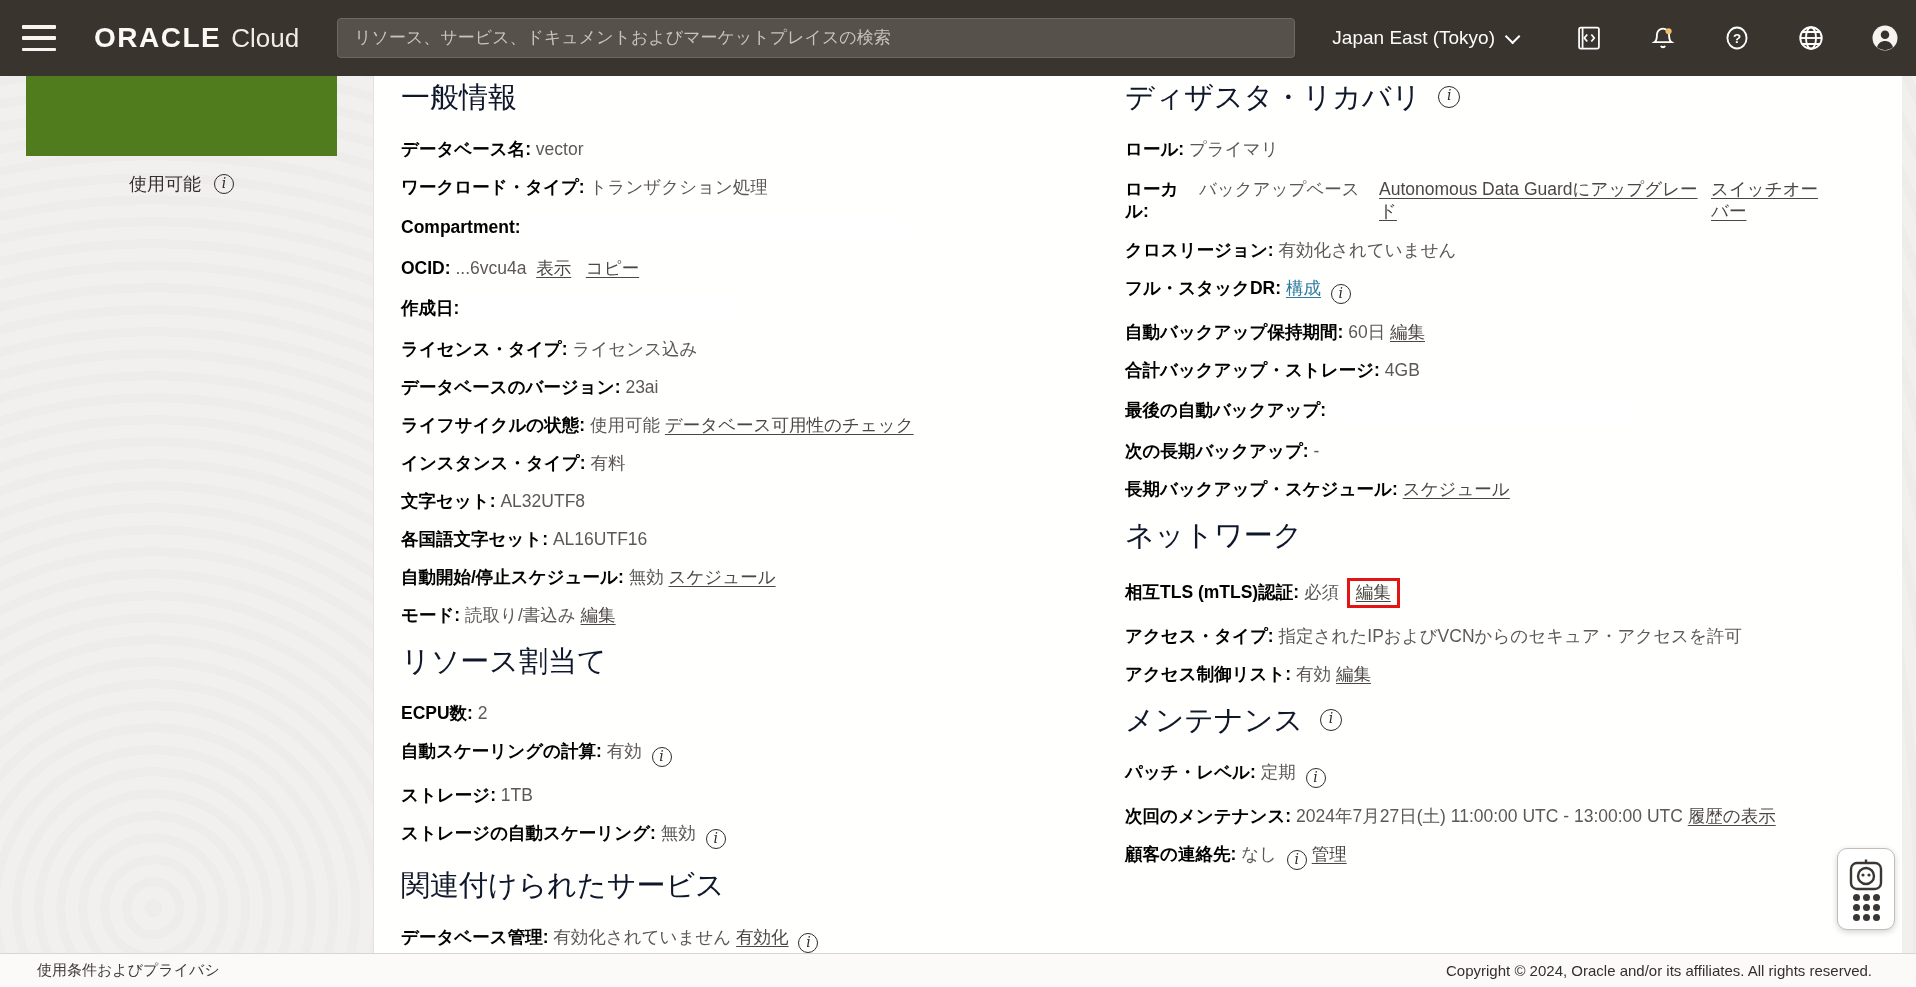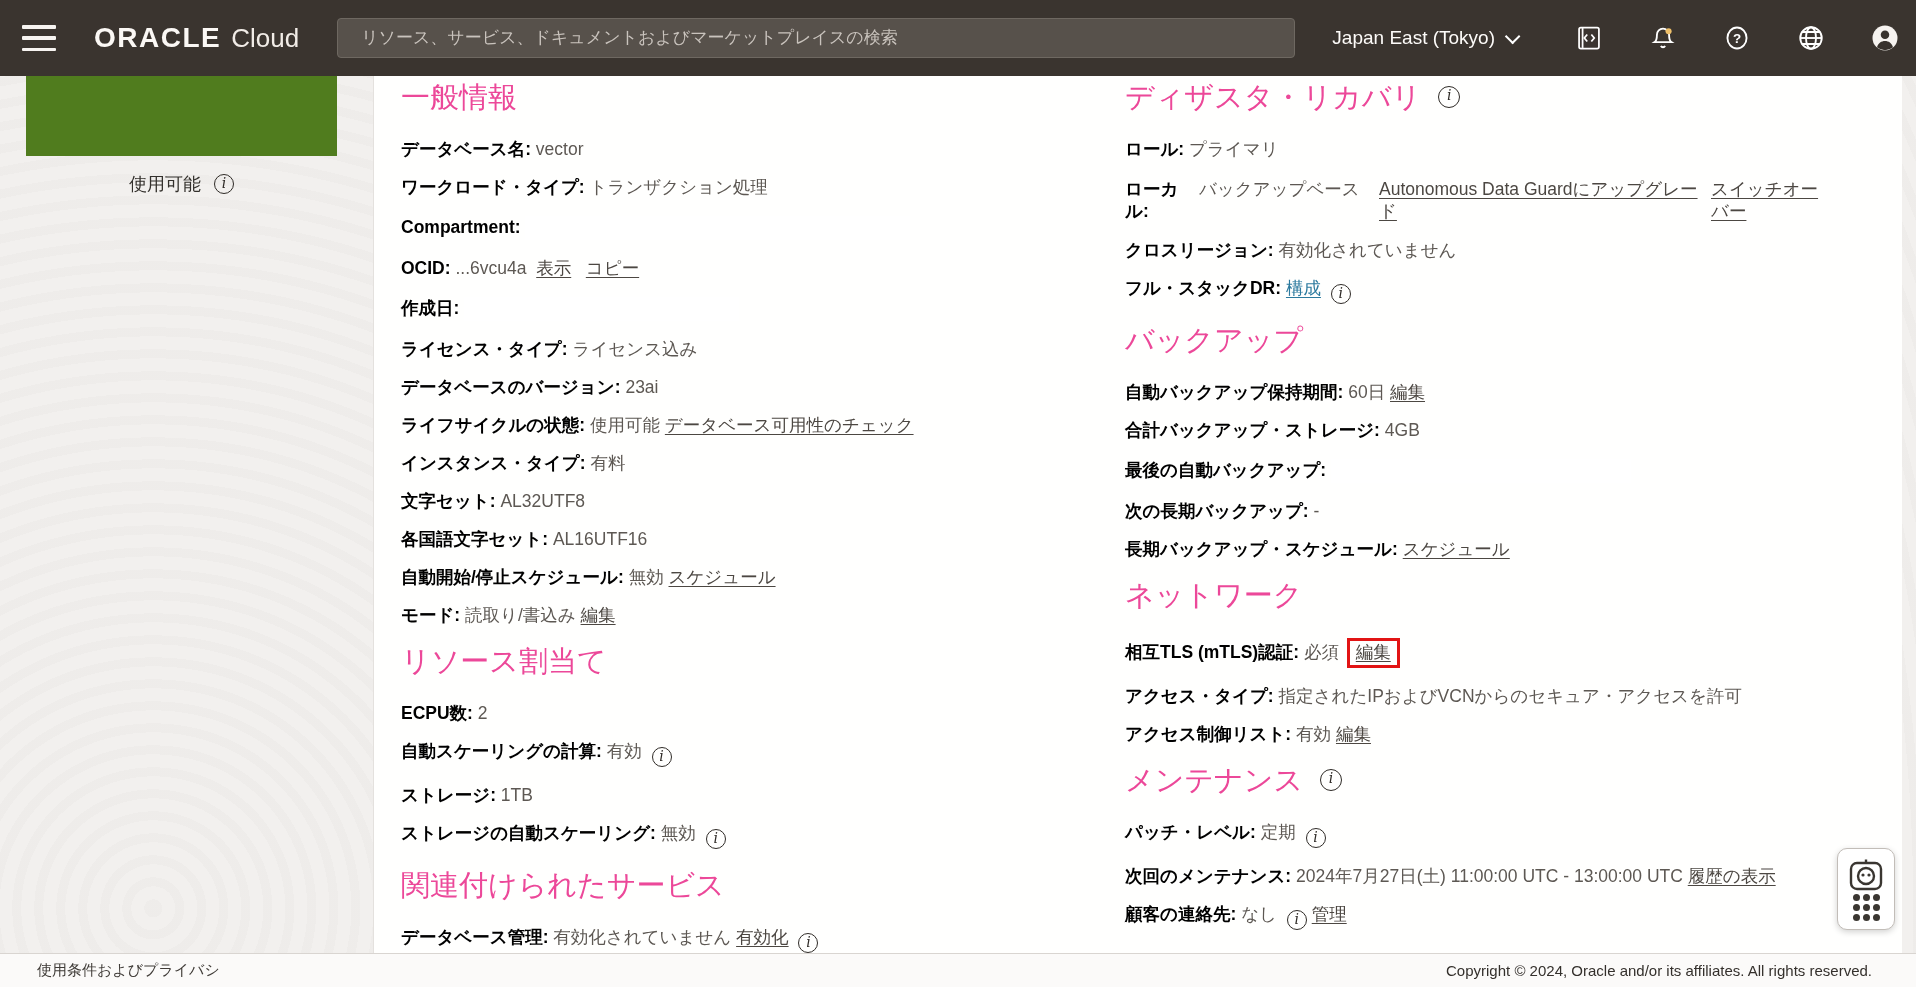--- a/index.html
+++ b/index.html
@@ -15,21 +15,21 @@
   }
   .hamburger{ width:34px; height:26px; display:flex; flex-direction:column;
     justify-content:space-between; cursor:pointer; margin:0 8px; }
   .hamburger span{ display:block; height:3.5px; background:#f7f4f1; border-radius:1px; }
   .brand{ margin-left:30px; display:flex; align-items:baseline; white-space:nowrap; }
   .brand .oracle{ color:#fbf8f5; font-weight:700; font-size:28px; letter-spacing:1.5px; }
   .brand .cloud{ color:#f1ece7; font-weight:300; font-size:26px; margin-left:10px; }
   .search{
     margin-left:38px; width:958px; height:40px; background:#57514b;
     border:1px solid #6e6861; border-radius:4px; color:#efebe7;
-    font-size:17px; padding:0 23px; outline:none;
+    font-size:17px; padding:0 16px; outline:none;
     font-family:"Liberation Sans","DejaVu Sans",sans-serif;
   }
   .search::placeholder{ color:#c9c3bd; opacity:1; }
   .top-right{ margin-left:auto; display:flex; align-items:center; gap:44px; }
   .region{ color:#fdfbf9; font-size:19px; display:flex; align-items:center; gap:10px;
     cursor:pointer; white-space:nowrap; margin-right:14px; }
   .chev{ width:11px; height:11px; border-right:2px solid #fff; border-bottom:2px solid #fff;
     transform:rotate(45deg) translateY(-3px); display:inline-block; }
   .tb-icon{ width:30px; height:30px; display:flex; align-items:center; justify-content:center; cursor:pointer; position:relative; }
   
@@ -43,21 +43,21 @@
   .greenbox{ position:absolute; left:26px; top:7px; width:311px; height:89px; background:#507c1e; }
   .statusline{ position:absolute; left:26px; top:112px; width:311px; text-align:center;
     font-size:18px; color:#33302c; display:flex; justify-content:center; align-items:center; gap:8px;}
   .content{
     position:absolute; left:373px; top:0; bottom:-40px; width:1529px;
     background:#fffffe; border-left:1px solid #e4e1de; padding:20px 0 0 27px;
     display:flex;
   }
   .colL{ width:724px; }
   .colR{ width:760px; }
-  h2{ font-size:29px; font-weight:400; color:#ec4899; margin:0 0 26px 0; line-height:34px;
+  h2{ font-size:29px; font-weight:400; color:#0f172a; margin:0 0 26px 0; line-height:34px;
       display:flex; align-items:center; gap:12px; }
   h2.mt{ margin-top:14px; }
   .row{ font-size:17.5px; line-height:19px; margin-bottom:19px; color:#5d5853; }
   .lbl{ font-weight:700; color:#000000; }
   .val{ color:#5d5853; }
   a.lnk{ color:#4c4742; text-decoration:underline; text-underline-offset:3px; cursor:pointer; }
   a.lnk.blue{ color:#2c7a9e; }
   .blank{ display:inline-block; height:24px; background:#fff; vertical-align:middle; }
   .info{ display:inline-block; width:20px; height:20px; border:1.7px solid #2f2b27; border-radius:50%;
     vertical-align:-4px; margin-left:5px; text-align:center; flex:none; cursor:pointer;}
@@ -265,21 +265,20 @@
       <div class="row">
         <span class="lbl">クロスリージョン:</span>
         <span class="val">有効化されていません</span>
       </div>
       <div class="row">
         <span class="lbl">フル・スタックDR:</span>
         <a class="lnk blue">構成</a>
         <span class="info"></span>
       </div>
 
-      <h2 class="mt">バックアップ</h2>
       <div class="row">
         <span class="lbl">自動バックアップ保持期間:</span>
         <span class="val">60日</span>
         <a class="lnk">編集</a>
       </div>
       <div class="row">
         <span class="lbl">合計バックアップ・ストレージ:</span>
         <span class="val">4GB</span>
       </div>
       <div class="row">

